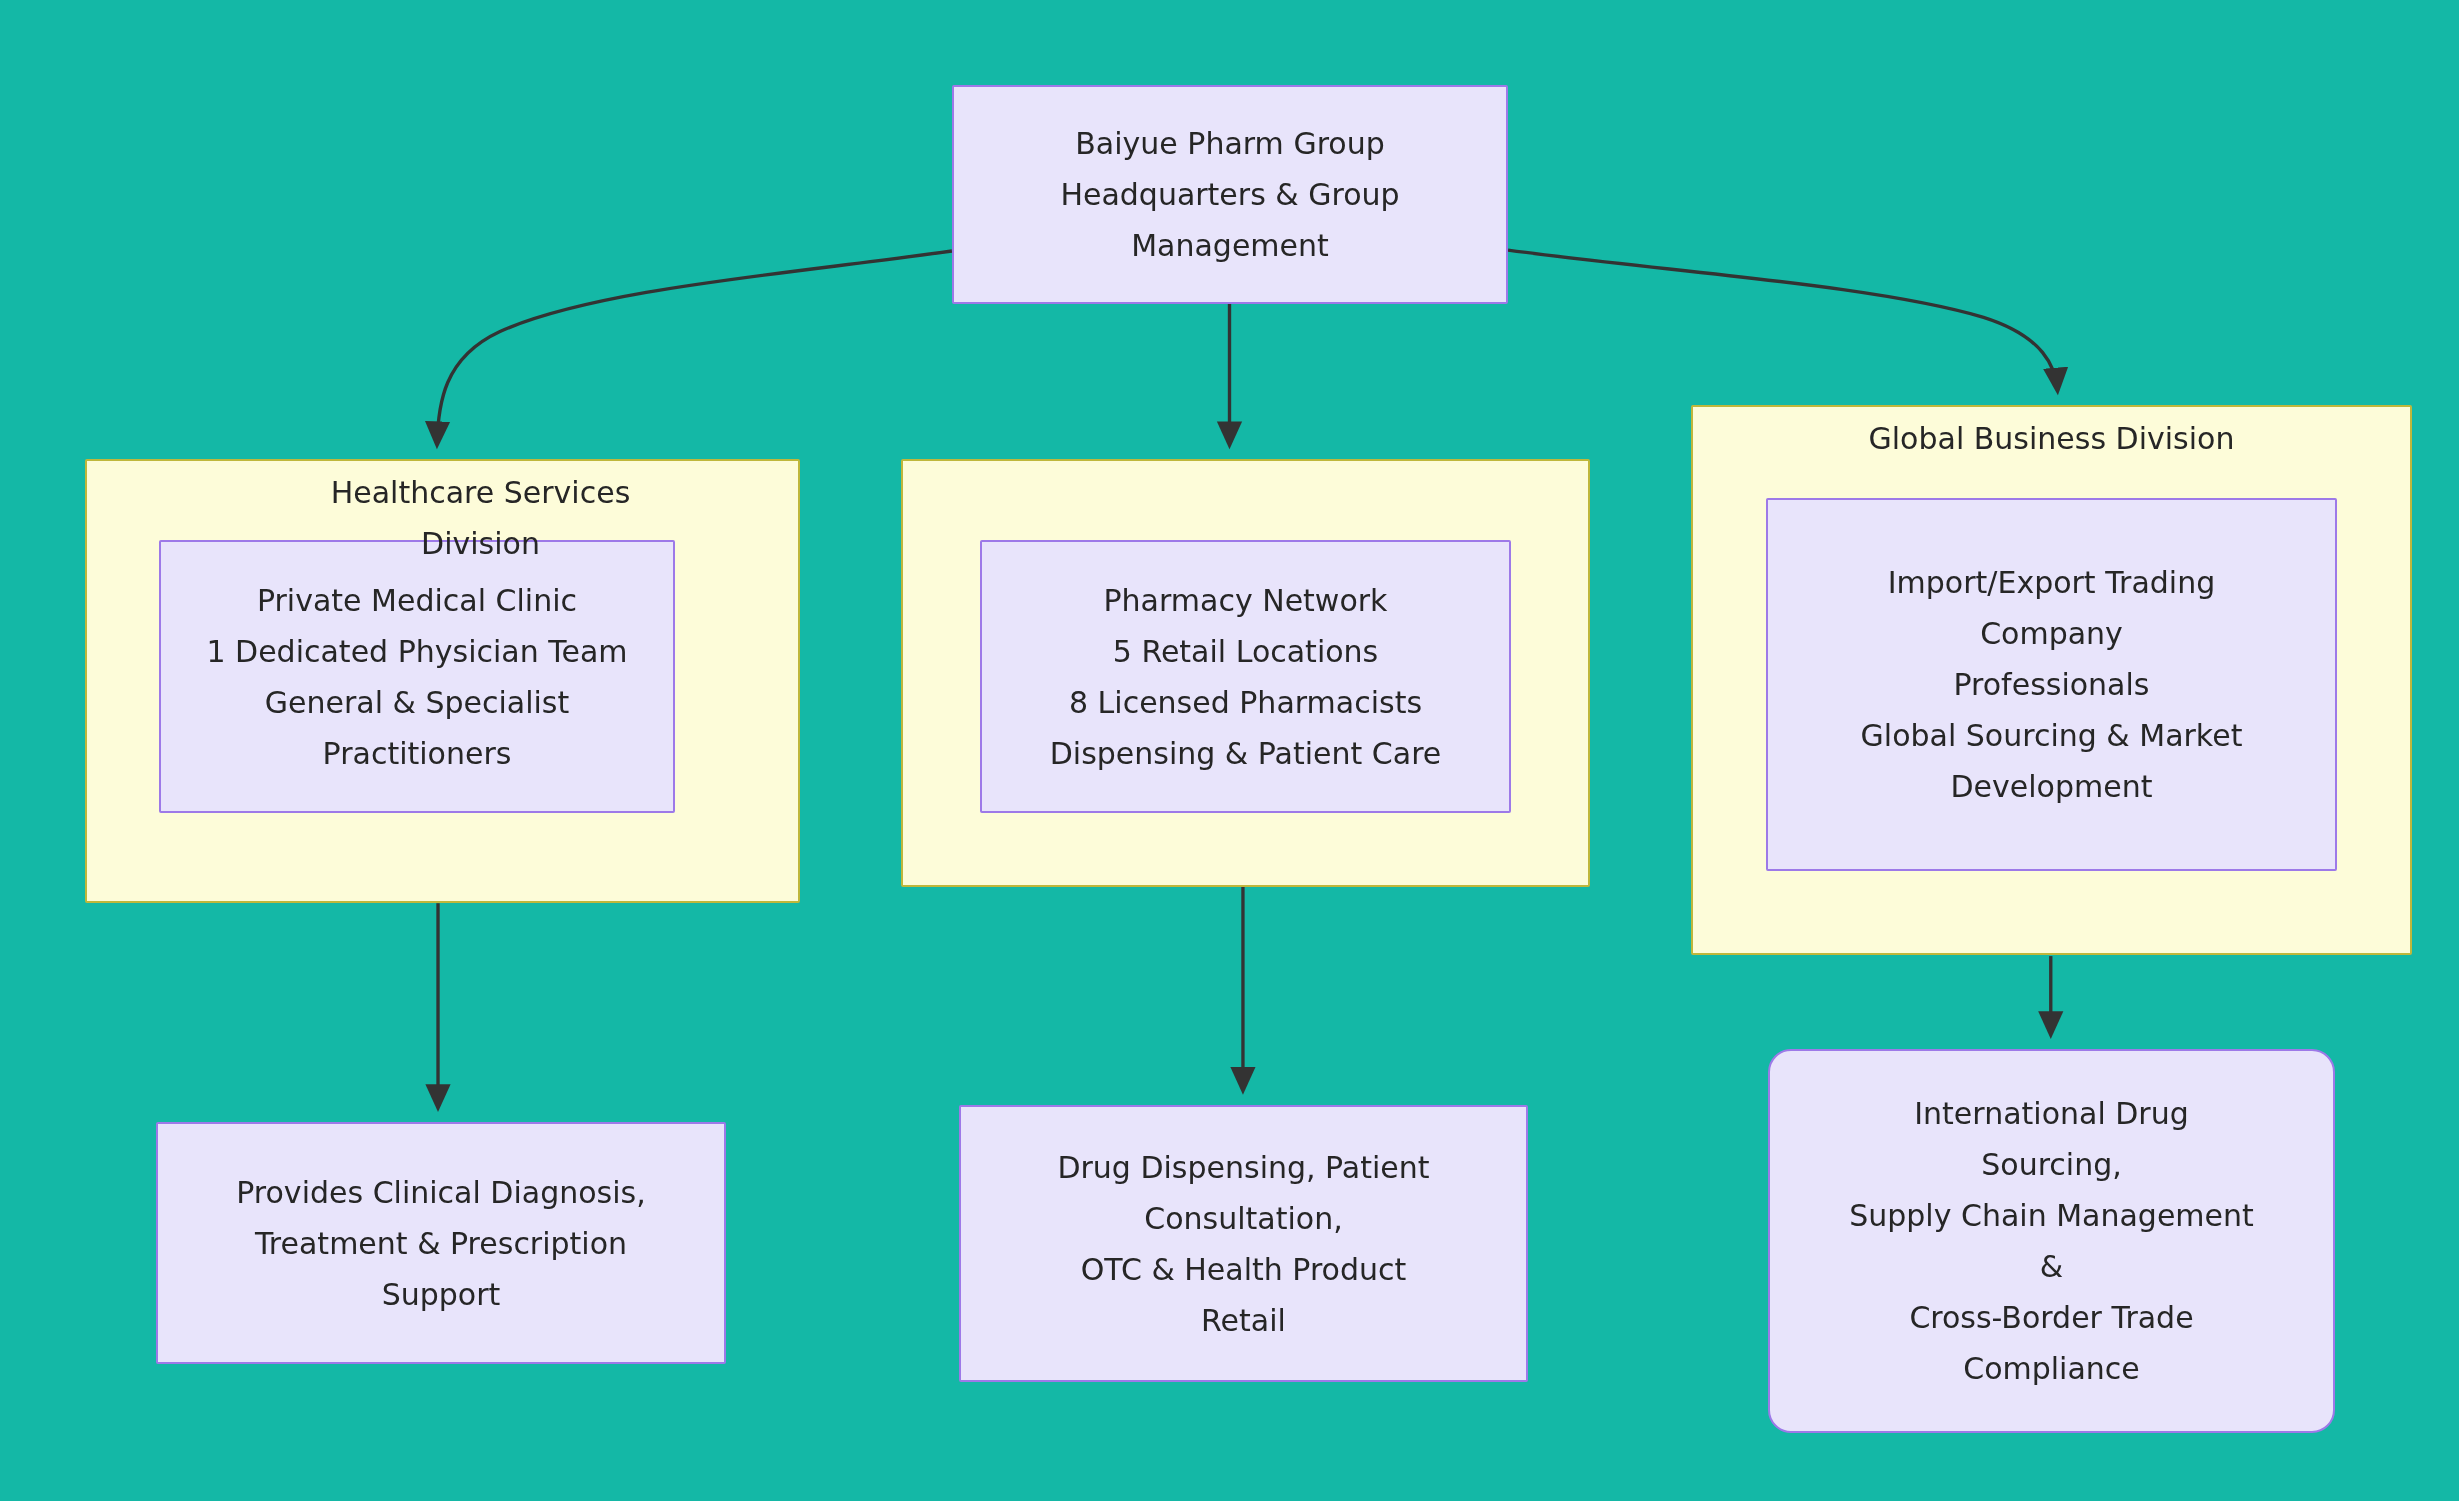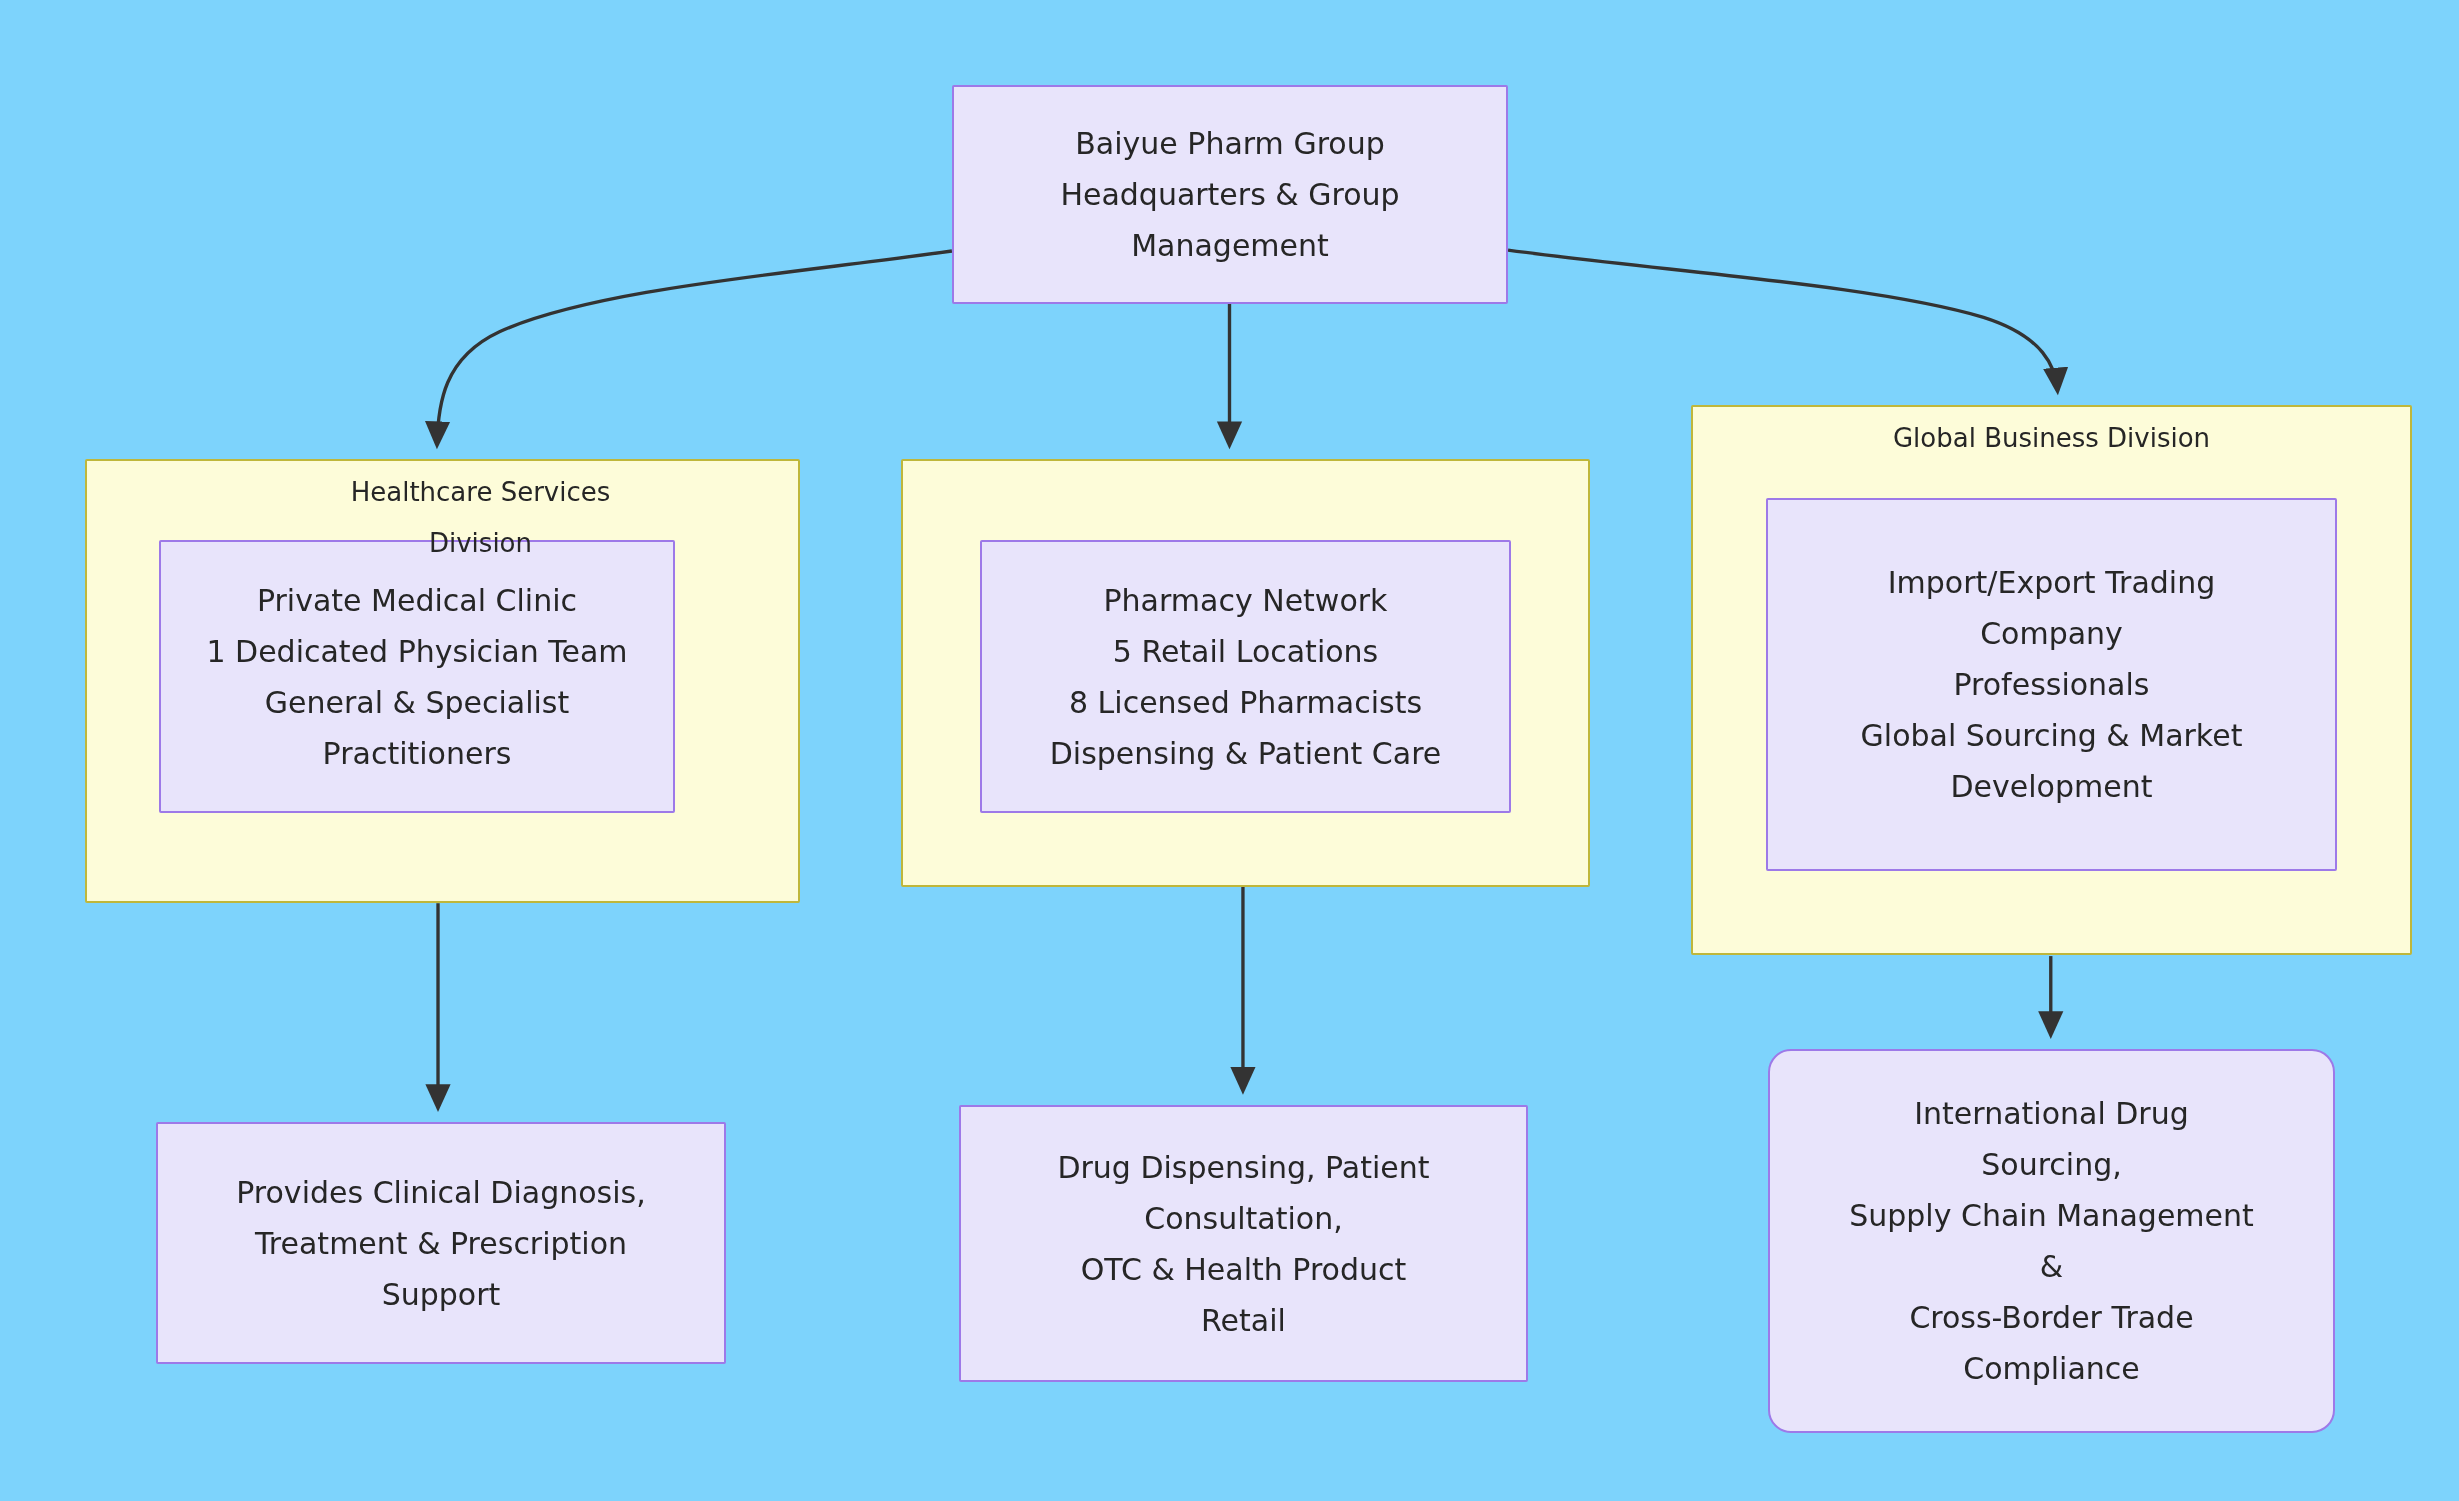--- a/index.html
+++ b/index.html
@@ -8,21 +8,21 @@
     padding: 0;
     background: #ffffff;
   }
   body {
     font-family: "DejaVu Sans", sans-serif;
   }
   #diagram-root {
     position: relative;
     width: 2459px;
     height: 1502px;
-    background: #7dd3fc;
+    background: #14b8a6;
     overflow: hidden;
   }
   #edge-layer {
     position: absolute;
     left: 0;
     top: 0;
     width: 2459px;
     height: 1502px;
     pointer-events: none;
     z-index: 1;
@@ -55,21 +55,21 @@
     border: 2.9px solid #bfb73b;
     border-radius: 1.9px;
     z-index: 2;
   }
   .cluster-label {
     position: absolute;
     left: 0;
     right: 0;
     text-align: center;
     color: #262626;
-    font-size: 26px;
+    font-size: 30px;
     line-height: 51px;
     z-index: 4;
     pointer-events: none;
   }
   .cluster-label .line {
     display: block;
   }
   
   #node-root           { left: 952px;  top: 85px;   width: 556px; height: 219px; }
   #cluster-healthcare  { left: 85px;   top: 459px;  width: 715px; height: 444px; }

